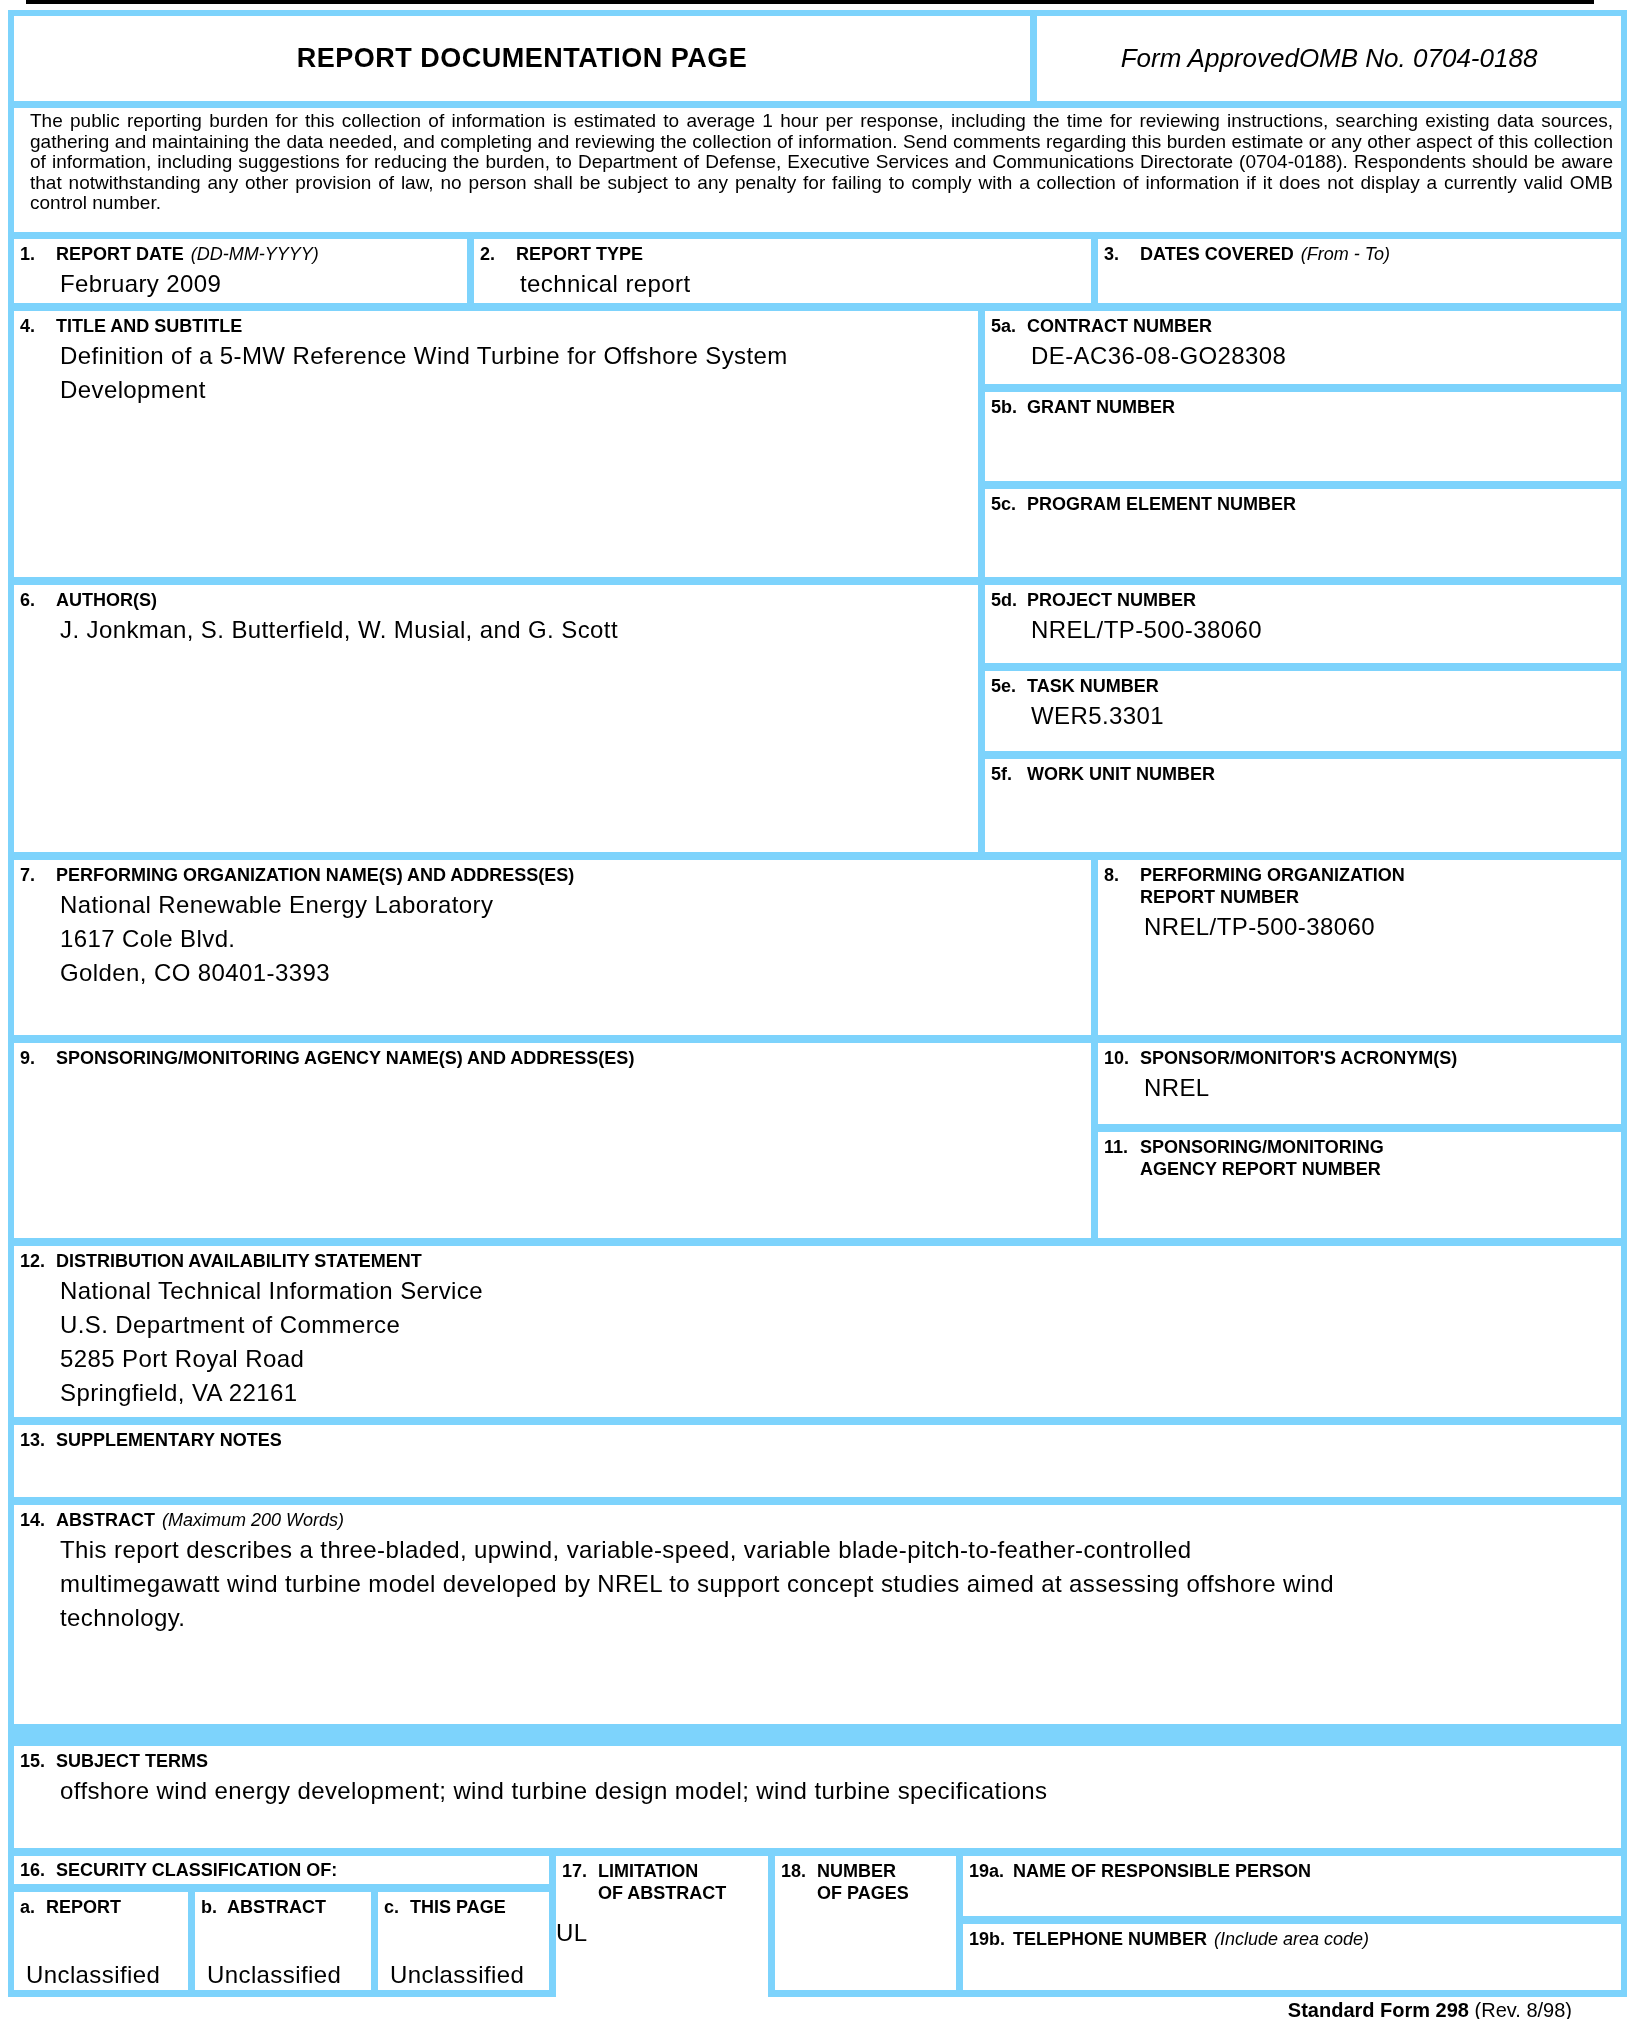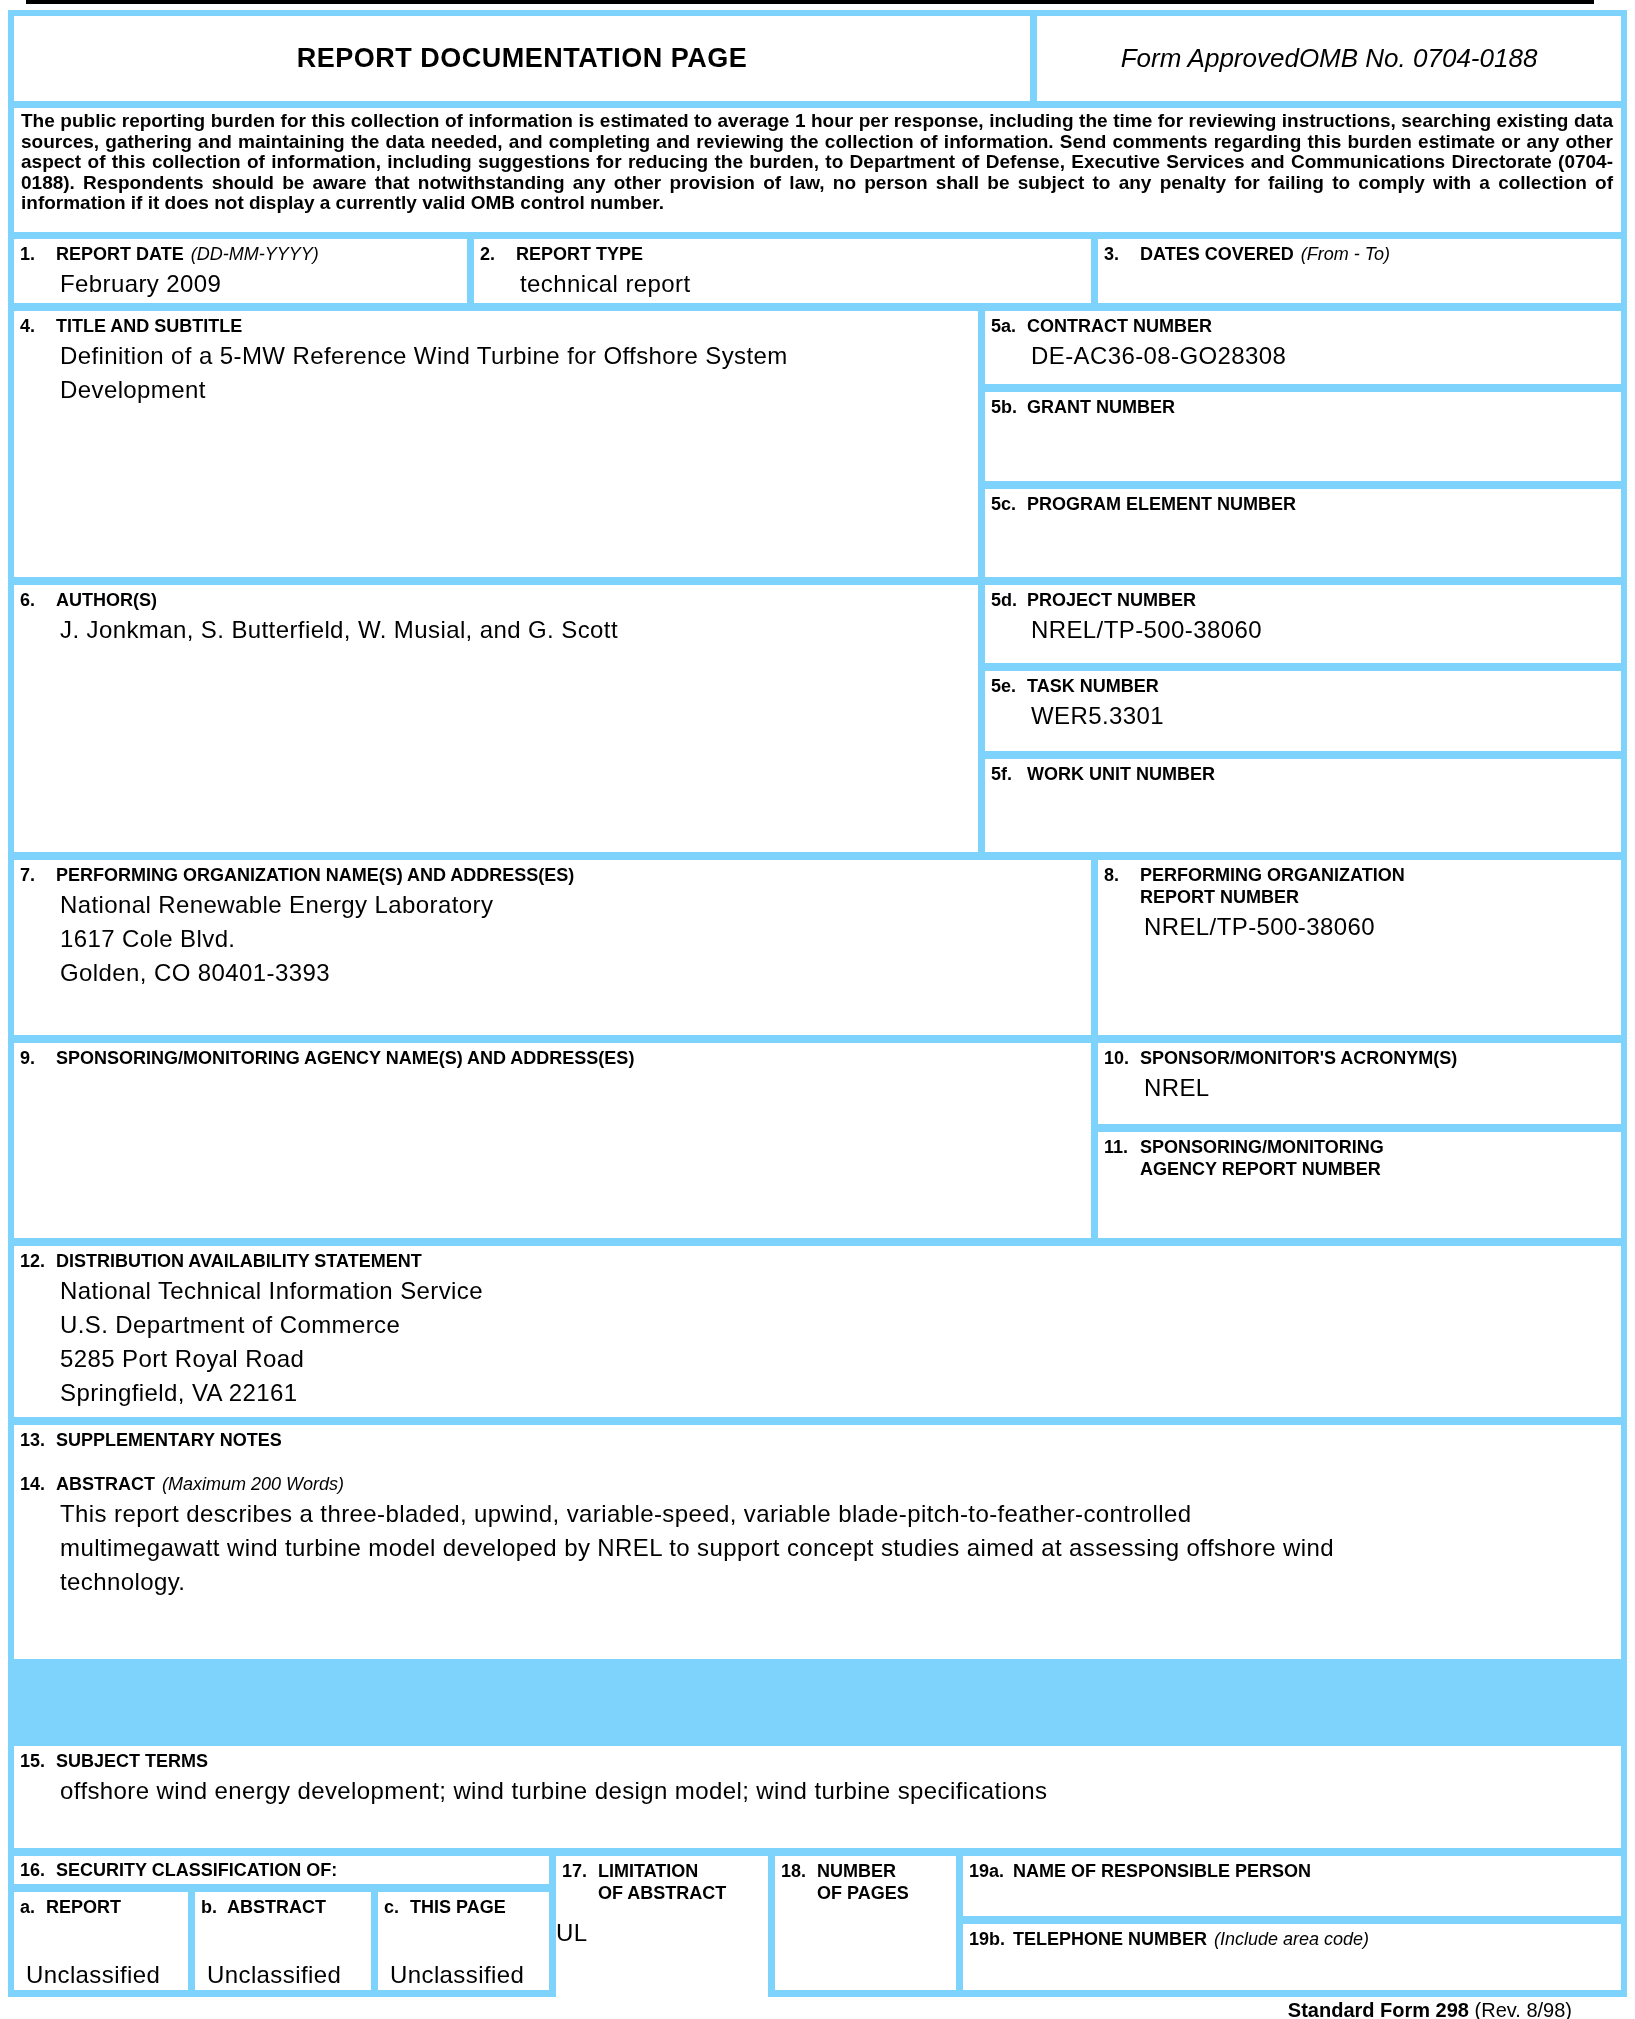--- a/index.html
+++ b/index.html
@@ -17,21 +17,21 @@
   .num-sm{min-width:24px;}
   .lt{white-space:pre-line;}
   .note{font-weight:normal;font-style:italic;margin-left:7px;white-space:pre;}
   .val{font-size:24px;line-height:34px;letter-spacing:0.4px;padding:2px 10px 0 46px;white-space:pre-line;}
   .val-sm{padding-left:12px;margin-top:38px;}
   .val-ctr{padding-left:0;padding-top:12px;}
   .hdr-title{display:flex;align-items:center;justify-content:center;
     font-weight:bold;font-size:27px;letter-spacing:0.5px;}
   .hdr-approved{display:flex;flex-direction:row;align-items:center;justify-content:center;
     font-style:italic;font-size:26px;line-height:37px;}
-  .burden{font-size:19px;line-height:20.6px;text-align:justify;padding:3px 8px 0 7px;font-weight:bold;}
+  .burden{font-size:19px;line-height:20.6px;text-align:justify;padding:3px 8px 0 16px;}
   .please{font-weight:normal;font-size:20px;padding:1px 0 0 7px;letter-spacing:0.2px;margin-top:32px;}
   .footer{position:absolute;top:1999px;left:0;width:1627px;text-align:right;
     padding-right:55px;box-sizing:border-box;font-size:20px;white-space:nowrap;}
   .footer .bold{font-weight:bold;}
 </style>
 </head>
 <body>
 
 <div class="topline"></div>
 
@@ -184,21 +184,21 @@
   </div>
 
   <div class="cell" style="left:6px;top:1415px;width:1607px;height:72px">
     <div class="lbl">
         <span class="num">13.</span>
         <span class="lt">SUPPLEMENTARY NOTES</span>
       </div>
     <div class="val"></div>
   </div>
 
-  <div class="cell" style="left:6px;top:1459px;width:1607px;height:190px">
+  <div class="cell" style="left:6px;top:1495px;width:1607px;height:219px">
     <div class="lbl">
         <span class="num">14.</span>
         <span class="lt">ABSTRACT</span>
         <span class="note">(Maximum 200 Words)</span>
       </div>
     <div class="val">This report describes a three-bladed, upwind, variable-speed, variable blade-pitch-to-feather-controlled
 multimegawatt wind turbine model developed by NREL to support concept studies aimed at assessing offshore wind
 technology.</div>
   </div>
 

